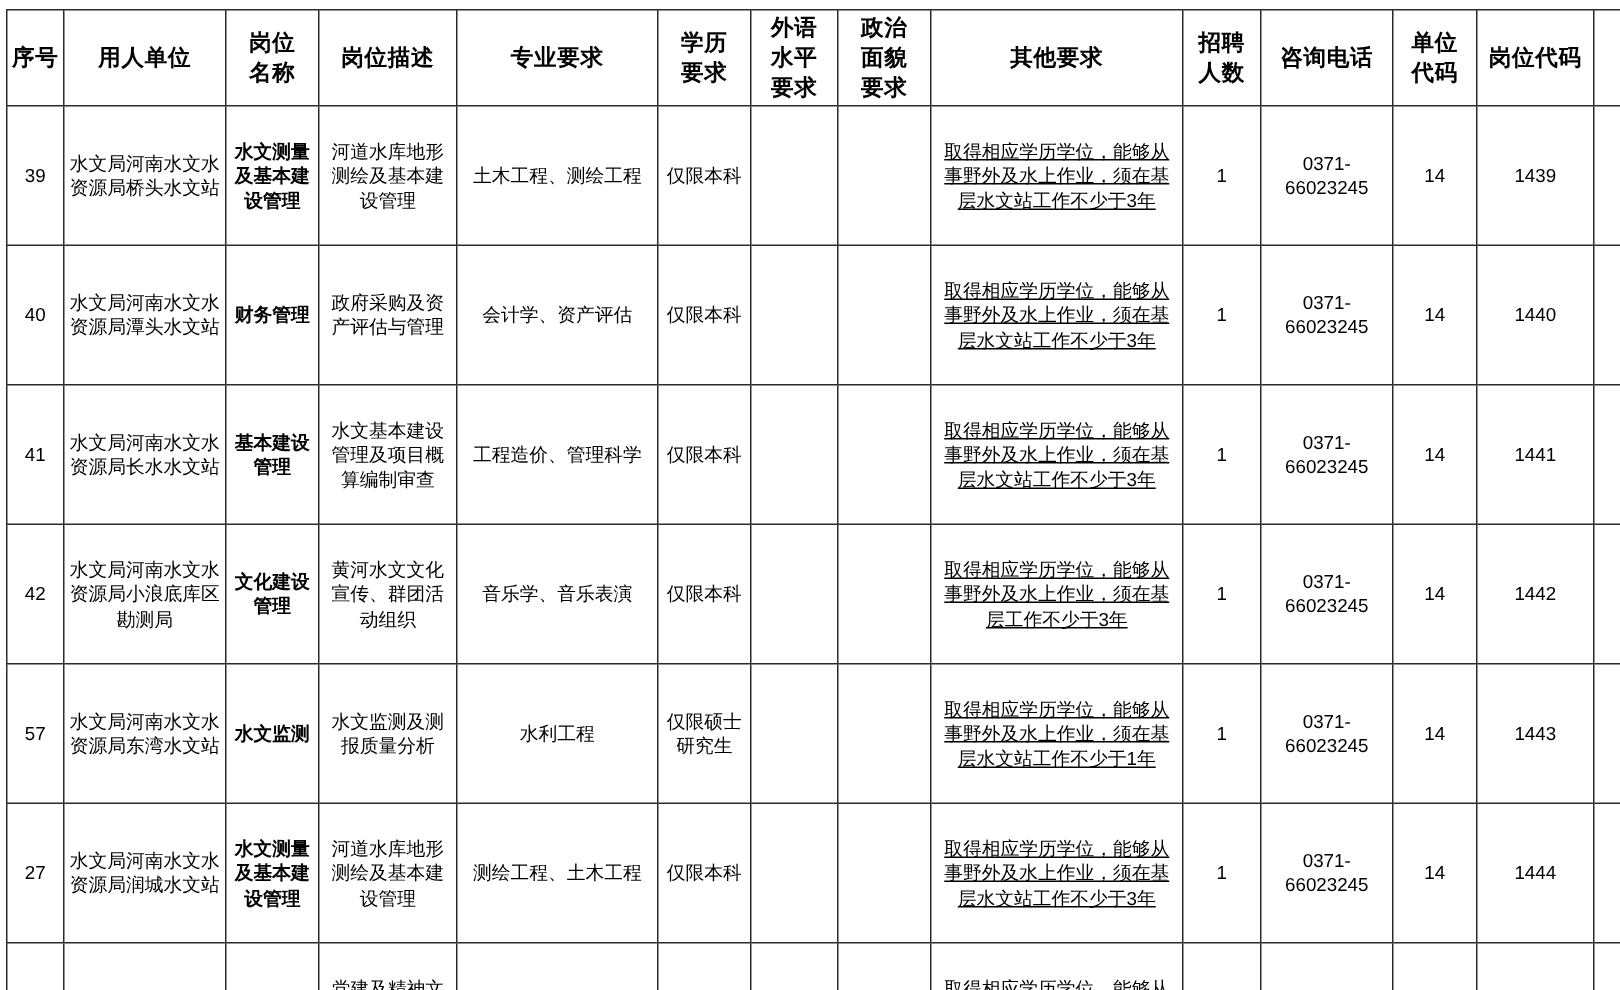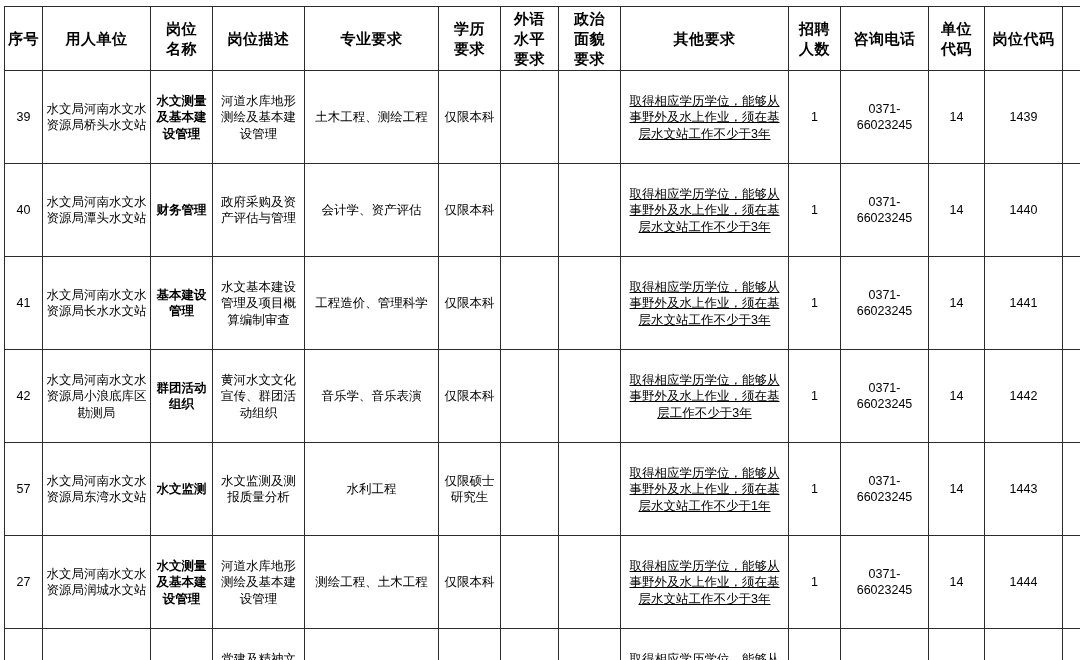--- a/index.html
+++ b/index.html
@@ -163,21 +163,21 @@
           <td class="num nowrapcell">1</td>
           <td class="phone nowrapcell">0371-
 66023245</td>
           <td class="unitcode nowrapcell">14</td>
           <td class="postcode nowrapcell">1441</td>
           <td class="remark nowrapcell"></td>
         </tr>
         <tr>
           <td class="seq nowrapcell">42</td>
           <td class="unit nowrapcell">水文局河南水文水资源局小浪底库区勘测局</td>
-          <td class="post nowrapcell">群团活动组织</td>
+          <td class="post nowrapcell">文化建设管理</td>
           <td class="desc nowrapcell">黄河水文文化宣传、群团活动组织</td>
           <td class="major nowrapcell">音乐学、音乐表演</td>
           <td class="edu nowrapcell">仅限本科</td>
           <td class="lang nowrapcell"></td>
           <td class="polit nowrapcell"></td>
           <td class="other nowrapcell">取得相应学历学位，能够从事野外及水上作业，须在基层工作不少于3年</td>
           <td class="num nowrapcell">1</td>
           <td class="phone nowrapcell">0371-
 66023245</td>
           <td class="unitcode nowrapcell">14</td>

